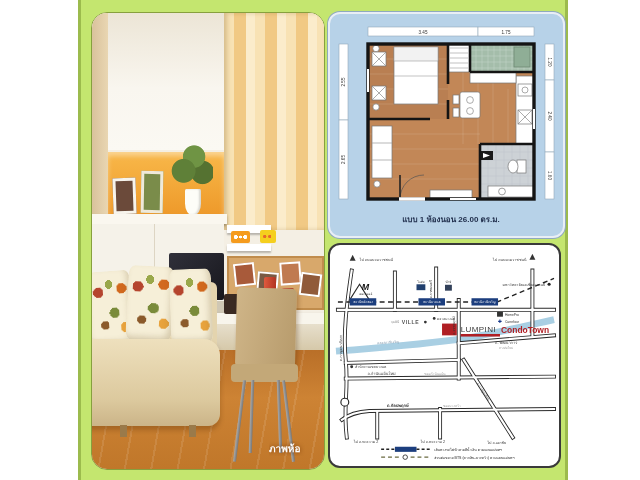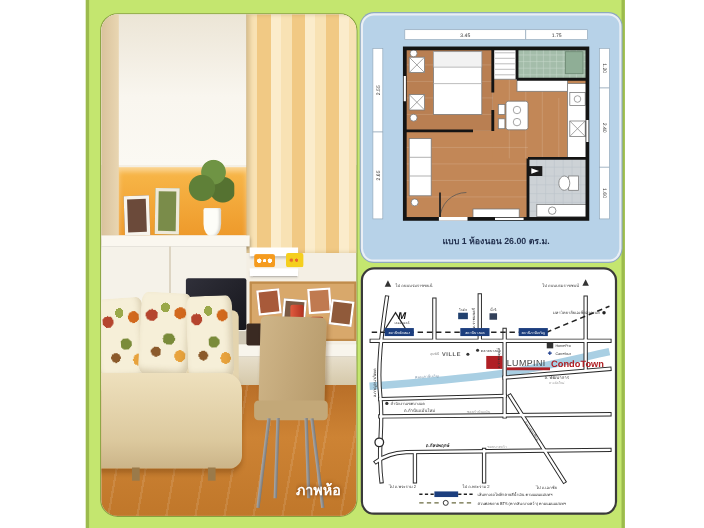--- a/index.html
+++ b/index.html
@@ -66,21 +66,21 @@
   .pw3{left:33.5%;top:56.2%;transform:rotate(-2deg);}
   .sofa-base{left:-3%;top:71.5%;width:58%;height:19%;background:linear-gradient(180deg,#eee0bd,#dcc99e 70%,#cbb488);border-radius:6px 16px 12px 6px;box-shadow:0 4px 5px rgba(80,40,0,.3);}
   .sofa-leg{width:3%;height:2.6%;background:#9a7a4a;top:90.4%;}
   .sl1{left:12%;} .sl2{left:42%;}
   .chair-back{left:62%;top:60.4%;width:26%;height:17%;background:linear-gradient(100deg,#cfb588,#b79b6c);border-radius:5px 5px 3px 3px;transform:rotate(1.5deg);box-shadow:2px 3px 4px rgba(80,40,0,.3);}
   .chair-seat{left:60%;top:77%;width:29%;height:4%;background:#c3a878;border-radius:4px;}
   .chair-leg{width:1.4%;height:18%;background:linear-gradient(90deg,#aaa,#777);top:80.5%;}
   .cl1{left:63%;transform:rotate(7deg);} .cl2{left:84%;transform:rotate(-7deg);}
   .cl3{left:68%;transform:rotate(2deg);height:16%;} .cl4{left:80%;transform:rotate(-2deg);height:16%;}
   .photo-caption{right:-3px;bottom:13px;width:58px;overflow:hidden;white-space:nowrap;
-      font-size:13px;font-weight:bold;color:#ffffff;text-shadow:0 0 4px rgba(110,50,0,.9);}
+      font-size:10px;font-weight:bold;color:#ffffff;text-shadow:0 0 4px rgba(110,50,0,.9);}
   
   .floorplan{position:absolute;left:247px;top:12px;width:233px;height:222px;border-radius:12px;
       background:#b7d2e8;border:2px solid #e9eef5;box-sizing:content-box;overflow:hidden;
       box-shadow:0 0 0 1px #8fa9bf;}
   
   .map{position:absolute;left:247px;top:243px;width:233px;height:225px;border-radius:12px;
       background:#ffffff;border:2px solid #3a3a3a;box-sizing:border-box;overflow:hidden;}
   svg{display:block;}
   svg text{font-family:"Liberation Sans", sans-serif;}
   .rcase{stroke:#2a2a2a;stroke-width:4;fill:none;stroke-linecap:square;}

